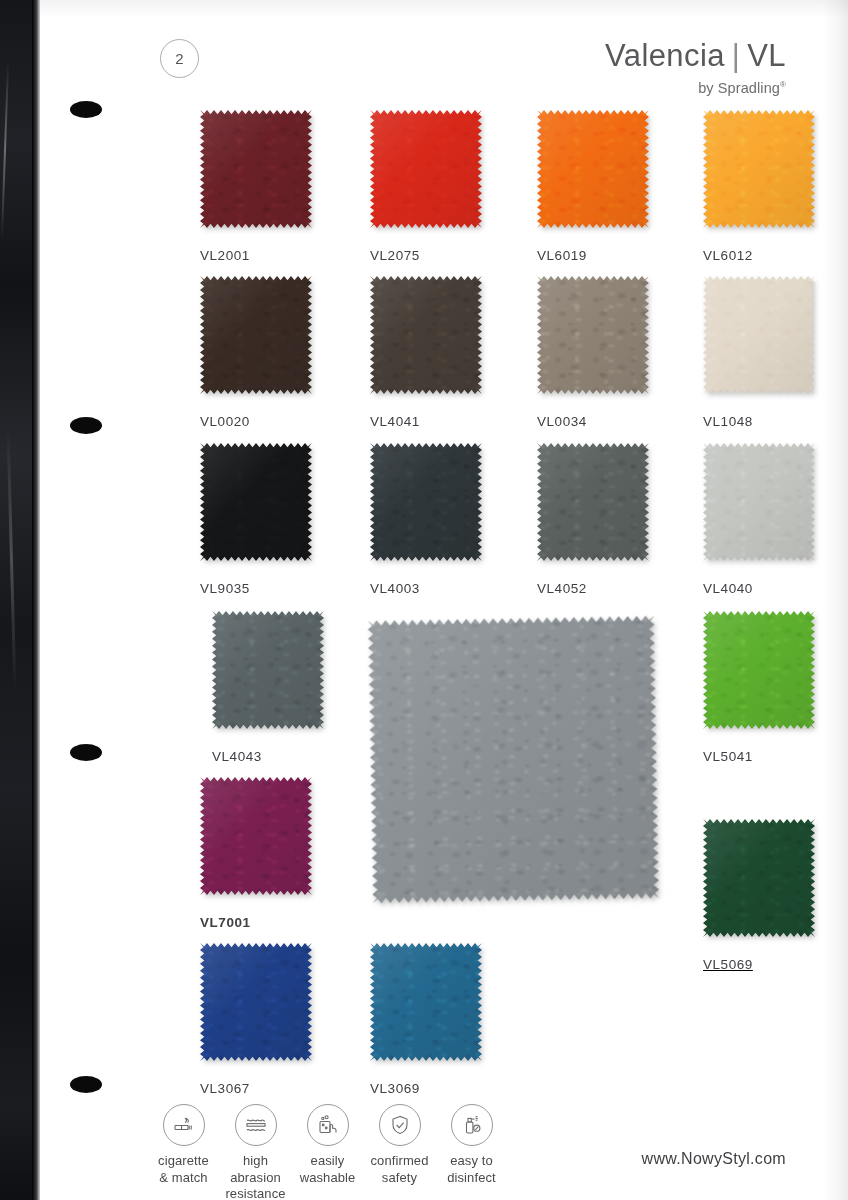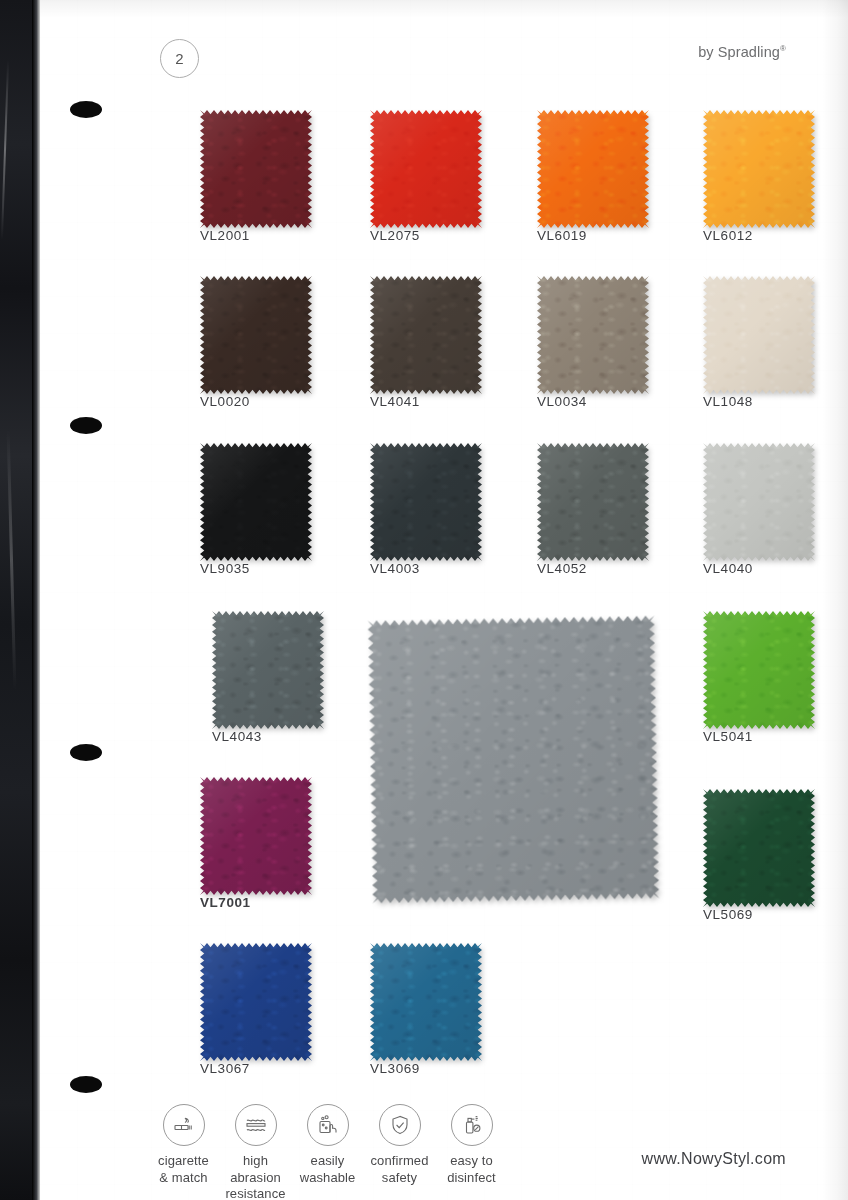--- a/index.html
+++ b/index.html
@@ -114,21 +114,21 @@
     background-size:34px 27px,41px 31px,29px 24px,47px 36px,33px 26px,38px 30px,44px 33px,31px 25px;
     mix-blend-mode:overlay;
     opacity:.95;
   }
   .sheen{
     position:absolute;inset:0;
     background:linear-gradient(135deg,rgba(255,255,255,.10),rgba(255,255,255,0) 42%,rgba(0,0,0,.07));
   }
 
   .label{
-    font-size:13.5px;color:#3f4044;letter-spacing:.55px;
+    margin-top:20px;font-size:13.5px;color:#3f4044;letter-spacing:.55px;
   }
 
   
   .footer-icons{
     position:absolute;left:157px;top:1104px;display:flex;gap:19px;
   }
   .ficon{width:53px;display:flex;flex-direction:column;align-items:center;}
   .ficon .ring{
     width:40px;height:40px;border-radius:50%;border:1px solid #9a9a9a;
     display:flex;align-items:center;justify-content:center;
@@ -154,20 +154,23 @@
 </div>
 
 <div class="hole" style="left:70px;top:101px;"></div>
 <div class="hole" style="left:70px;top:417px;"></div>
 <div class="hole" style="left:70px;top:744px;"></div>
 <div class="hole" style="left:70px;top:1076px;"></div>
 
 <div class="page-num">2</div>
 
 <div class="brand">
+  <div class="brand-title">
+    <span>Valencia</span><span class="sep">|</span><span>VL</span>
+  </div>
   <div class="brand-sub">
     <span>by Spradling</span><sup>®</sup>
   </div>
 </div>
 
 <div class="grid" id="grid" style="left: 40px;">
     <div class="cell" style="left: 330px; top: 618px;">
       <div class="swatch" style="width: 287px; height: 283px; transform: rotate(-1deg);">
         <div class="body" style="background: rgb(139, 145, 149); mask-image: none; clip-path: polygon(0px 0px, 4.5px 5.6px, 9px 0px, 13.5px 5.6px, 17.9px 0px, 22.4px 5.6px, 26.9px 0px, 31.4px 5.6px, 35.9px 0px, 40.4px 5.6px, 44.8px 0px, 49.3px 5.6px, 53.8px 0px, 58.3px 5.6px, 62.8px 0px, 67.3px 5.6px, 71.8px 0px, 76.2px 5.6px, 80.7px 0px, 85.2px 5.6px, 89.7px 0px, 94.2px 5.6px, 98.7px 0px, 103.1px 5.6px, 107.6px 0px, 112.1px 5.6px, 116.6px 0px, 121.1px 5.6px, 125.6px 0px, 130px 5.6px, 134.5px 0px, 139px 5.6px, 143.5px 0px, 148px 5.6px, 152.5px 0px, 157px 5.6px, 161.4px 0px, 165.9px 5.6px, 170.4px 0px, 174.9px 5.6px, 179.4px 0px, 183.9px 5.6px, 188.3px 0px, 192.8px 5.6px, 197.3px 0px, 201.8px 5.6px, 206.3px 0px, 210.8px 5.6px, 215.3px 0px, 219.7px 5.6px, 224.2px 0px, 228.7px 5.6px, 233.2px 0px, 237.7px 5.6px, 242.2px 0px, 246.6px 5.6px, 251.1px 0px, 255.6px 5.6px, 260.1px 0px, 264.6px 5.6px, 269.1px 0px, 273.5px 5.6px, 278px 0px, 282.5px 5.6px, 287px 0px, 287px 0px, 281.4px 4.6px, 287px 9.1px, 281.4px 13.7px, 287px 18.3px, 281.4px 22.8px, 287px 27.4px, 281.4px 32px, 287px 36.5px, 281.4px 41.1px, 287px 45.6px, 281.4px 50.2px, 287px 54.8px, 281.4px 59.3px, 287px 63.9px, 281.4px 68.5px, 287px 73px, 281.4px 77.6px, 287px 82.2px, 281.4px 86.7px, 287px 91.3px, 281.4px 95.9px, 287px 100.4px, 281.4px 105px, 287px 109.5px, 281.4px 114.1px, 287px 118.7px, 281.4px 123.2px, 287px 127.8px, 281.4px 132.4px, 287px 136.9px, 281.4px 141.5px, 287px 146.1px, 281.4px 150.6px, 287px 155.2px, 281.4px 159.8px, 287px 164.3px, 281.4px 168.9px, 287px 173.5px, 281.4px 178px, 287px 182.6px, 281.4px 187.1px, 287px 191.7px, 281.4px 196.3px, 287px 200.8px, 281.4px 205.4px, 287px 210px, 281.4px 214.5px, 287px 219.1px, 281.4px 223.7px, 287px 228.2px, 281.4px 232.8px, 287px 237.4px, 281.4px 241.9px, 287px 246.5px, 281.4px 251px, 287px 255.6px, 281.4px 260.2px, 287px 264.7px, 281.4px 269.3px, 287px 273.9px, 281.4px 278.4px, 287px 283px, 287px 283px, 282.5px 277.4px, 278px 283px, 273.5px 277.4px, 269.1px 283px, 264.6px 277.4px, 260.1px 283px, 255.6px 277.4px, 251.1px 283px, 246.6px 277.4px, 242.2px 283px, 237.7px 277.4px, 233.2px 283px, 228.7px 277.4px, 224.2px 283px, 219.7px 277.4px, 215.3px 283px, 210.8px 277.4px, 206.3px 283px, 201.8px 277.4px, 197.3px 283px, 192.8px 277.4px, 188.3px 283px, 183.9px 277.4px, 179.4px 283px, 174.9px 277.4px, 170.4px 283px, 165.9px 277.4px, 161.4px 283px, 157px 277.4px, 152.5px 283px, 148px 277.4px, 143.5px 283px, 139px 277.4px, 134.5px 283px, 130px 277.4px, 125.6px 283px, 121.1px 277.4px, 116.6px 283px, 112.1px 277.4px, 107.6px 283px, 103.1px 277.4px, 98.7px 283px, 94.2px 277.4px, 89.7px 283px, 85.2px 277.4px, 80.7px 283px, 76.2px 277.4px, 71.8px 283px, 67.3px 277.4px, 62.8px 283px, 58.3px 277.4px, 53.8px 283px, 49.3px 277.4px, 44.8px 283px, 40.4px 277.4px, 35.9px 283px, 31.4px 277.4px, 26.9px 283px, 22.4px 277.4px, 17.9px 283px, 13.5px 277.4px, 9px 283px, 4.5px 277.4px, 0px 283px, 0px 283px, 5.6px 278.4px, 0px 273.9px, 5.6px 269.3px, 0px 264.7px, 5.6px 260.2px, 0px 255.6px, 5.6px 251px, 0px 246.5px, 5.6px 241.9px, 0px 237.4px, 5.6px 232.8px, 0px 228.2px, 5.6px 223.7px, 0px 219.1px, 5.6px 214.5px, 0px 210px, 5.6px 205.4px, 0px 200.8px, 5.6px 196.3px, 0px 191.7px, 5.6px 187.1px, 0px 182.6px, 5.6px 178px, 0px 173.5px, 5.6px 168.9px, 0px 164.3px, 5.6px 159.8px, 0px 155.2px, 5.6px 150.6px, 0px 146.1px, 5.6px 141.5px, 0px 136.9px, 5.6px 132.4px, 0px 127.8px, 5.6px 123.2px, 0px 118.7px, 5.6px 114.1px, 0px 109.5px, 5.6px 105px, 0px 100.4px, 5.6px 95.9px, 0px 91.3px, 5.6px 86.7px, 0px 82.2px, 5.6px 77.6px, 0px 73px, 5.6px 68.5px, 0px 63.9px, 5.6px 59.3px, 0px 54.8px, 5.6px 50.2px, 0px 45.6px, 5.6px 41.1px, 0px 36.5px, 5.6px 32px, 0px 27.4px, 5.6px 22.8px, 0px 18.3px, 5.6px 13.7px, 0px 9.1px, 5.6px 4.6px);">
           <div class="grain"></div>
@@ -303,21 +306,21 @@
     </div>
     <div class="cell" style="left: 160px; top: 777px; font-weight: bold;">
       <div class="swatch" style="width: 112px; height: 118px;">
         <div class="body" style="background: rgb(122, 31, 80); mask-image: none; clip-path: polygon(0px 0px, 3.5px 4.3px, 7px 0px, 10.5px 4.3px, 14px 0px, 17.5px 4.3px, 21px 0px, 24.5px 4.3px, 28px 0px, 31.5px 4.3px, 35px 0px, 38.5px 4.3px, 42px 0px, 45.5px 4.3px, 49px 0px, 52.5px 4.3px, 56px 0px, 59.5px 4.3px, 63px 0px, 66.5px 4.3px, 70px 0px, 73.5px 4.3px, 77px 0px, 80.5px 4.3px, 84px 0px, 87.5px 4.3px, 91px 0px, 94.5px 4.3px, 98px 0px, 101.5px 4.3px, 105px 0px, 108.5px 4.3px, 112px 0px, 112px 0px, 107.7px 3.5px, 112px 6.9px, 107.7px 10.4px, 112px 13.9px, 107.7px 17.4px, 112px 20.8px, 107.7px 24.3px, 112px 27.8px, 107.7px 31.2px, 112px 34.7px, 107.7px 38.2px, 112px 41.6px, 107.7px 45.1px, 112px 48.6px, 107.7px 52.1px, 112px 55.5px, 107.7px 59px, 112px 62.5px, 107.7px 65.9px, 112px 69.4px, 107.7px 72.9px, 112px 76.4px, 107.7px 79.8px, 112px 83.3px, 107.7px 86.8px, 112px 90.2px, 107.7px 93.7px, 112px 97.2px, 107.7px 100.6px, 112px 104.1px, 107.7px 107.6px, 112px 111.1px, 107.7px 114.5px, 112px 118px, 112px 118px, 108.5px 113.7px, 105px 118px, 101.5px 113.7px, 98px 118px, 94.5px 113.7px, 91px 118px, 87.5px 113.7px, 84px 118px, 80.5px 113.7px, 77px 118px, 73.5px 113.7px, 70px 118px, 66.5px 113.7px, 63px 118px, 59.5px 113.7px, 56px 118px, 52.5px 113.7px, 49px 118px, 45.5px 113.7px, 42px 118px, 38.5px 113.7px, 35px 118px, 31.5px 113.7px, 28px 118px, 24.5px 113.7px, 21px 118px, 17.5px 113.7px, 14px 118px, 10.5px 113.7px, 7px 118px, 3.5px 113.7px, 0px 118px, 0px 118px, 4.3px 114.5px, 0px 111.1px, 4.3px 107.6px, 0px 104.1px, 4.3px 100.6px, 0px 97.2px, 4.3px 93.7px, 0px 90.2px, 4.3px 86.8px, 0px 83.3px, 4.3px 79.8px, 0px 76.4px, 4.3px 72.9px, 0px 69.4px, 4.3px 65.9px, 0px 62.5px, 4.3px 59px, 0px 55.5px, 4.3px 52.1px, 0px 48.6px, 4.3px 45.1px, 0px 41.6px, 4.3px 38.2px, 0px 34.7px, 4.3px 31.2px, 0px 27.8px, 4.3px 24.3px, 0px 20.8px, 4.3px 17.4px, 0px 13.9px, 4.3px 10.4px, 0px 6.9px, 4.3px 3.5px);">
           <div class="grain"></div>
           <div class="sheen"></div>
         </div>
       </div>
       <div class="label">VL7001</div>
     </div>
-    <div class="cell" style="left: 663px; top: 789px;">
+    <div class="cell" style="left: 663px; top: 819px; text-decoration: underline;">
       <div class="swatch" style="width: 112px; height: 118px;">
         <div class="body" style="background: rgb(27, 74, 47); mask-image: none; clip-path: polygon(0px 0px, 3.5px 4.3px, 7px 0px, 10.5px 4.3px, 14px 0px, 17.5px 4.3px, 21px 0px, 24.5px 4.3px, 28px 0px, 31.5px 4.3px, 35px 0px, 38.5px 4.3px, 42px 0px, 45.5px 4.3px, 49px 0px, 52.5px 4.3px, 56px 0px, 59.5px 4.3px, 63px 0px, 66.5px 4.3px, 70px 0px, 73.5px 4.3px, 77px 0px, 80.5px 4.3px, 84px 0px, 87.5px 4.3px, 91px 0px, 94.5px 4.3px, 98px 0px, 101.5px 4.3px, 105px 0px, 108.5px 4.3px, 112px 0px, 112px 0px, 107.7px 3.5px, 112px 6.9px, 107.7px 10.4px, 112px 13.9px, 107.7px 17.4px, 112px 20.8px, 107.7px 24.3px, 112px 27.8px, 107.7px 31.2px, 112px 34.7px, 107.7px 38.2px, 112px 41.6px, 107.7px 45.1px, 112px 48.6px, 107.7px 52.1px, 112px 55.5px, 107.7px 59px, 112px 62.5px, 107.7px 65.9px, 112px 69.4px, 107.7px 72.9px, 112px 76.4px, 107.7px 79.8px, 112px 83.3px, 107.7px 86.8px, 112px 90.2px, 107.7px 93.7px, 112px 97.2px, 107.7px 100.6px, 112px 104.1px, 107.7px 107.6px, 112px 111.1px, 107.7px 114.5px, 112px 118px, 112px 118px, 108.5px 113.7px, 105px 118px, 101.5px 113.7px, 98px 118px, 94.5px 113.7px, 91px 118px, 87.5px 113.7px, 84px 118px, 80.5px 113.7px, 77px 118px, 73.5px 113.7px, 70px 118px, 66.5px 113.7px, 63px 118px, 59.5px 113.7px, 56px 118px, 52.5px 113.7px, 49px 118px, 45.5px 113.7px, 42px 118px, 38.5px 113.7px, 35px 118px, 31.5px 113.7px, 28px 118px, 24.5px 113.7px, 21px 118px, 17.5px 113.7px, 14px 118px, 10.5px 113.7px, 7px 118px, 3.5px 113.7px, 0px 118px, 0px 118px, 4.3px 114.5px, 0px 111.1px, 4.3px 107.6px, 0px 104.1px, 4.3px 100.6px, 0px 97.2px, 4.3px 93.7px, 0px 90.2px, 4.3px 86.8px, 0px 83.3px, 4.3px 79.8px, 0px 76.4px, 4.3px 72.9px, 0px 69.4px, 4.3px 65.9px, 0px 62.5px, 4.3px 59px, 0px 55.5px, 4.3px 52.1px, 0px 48.6px, 4.3px 45.1px, 0px 41.6px, 4.3px 38.2px, 0px 34.7px, 4.3px 31.2px, 0px 27.8px, 4.3px 24.3px, 0px 20.8px, 4.3px 17.4px, 0px 13.9px, 4.3px 10.4px, 0px 6.9px, 4.3px 3.5px);">
           <div class="grain"></div>
           <div class="sheen"></div>
         </div>
       </div>
       <div class="label">VL5069</div>
     </div>
     <div class="cell" style="left: 160px; top: 943px;">
       <div class="swatch" style="width: 112px; height: 118px;">

